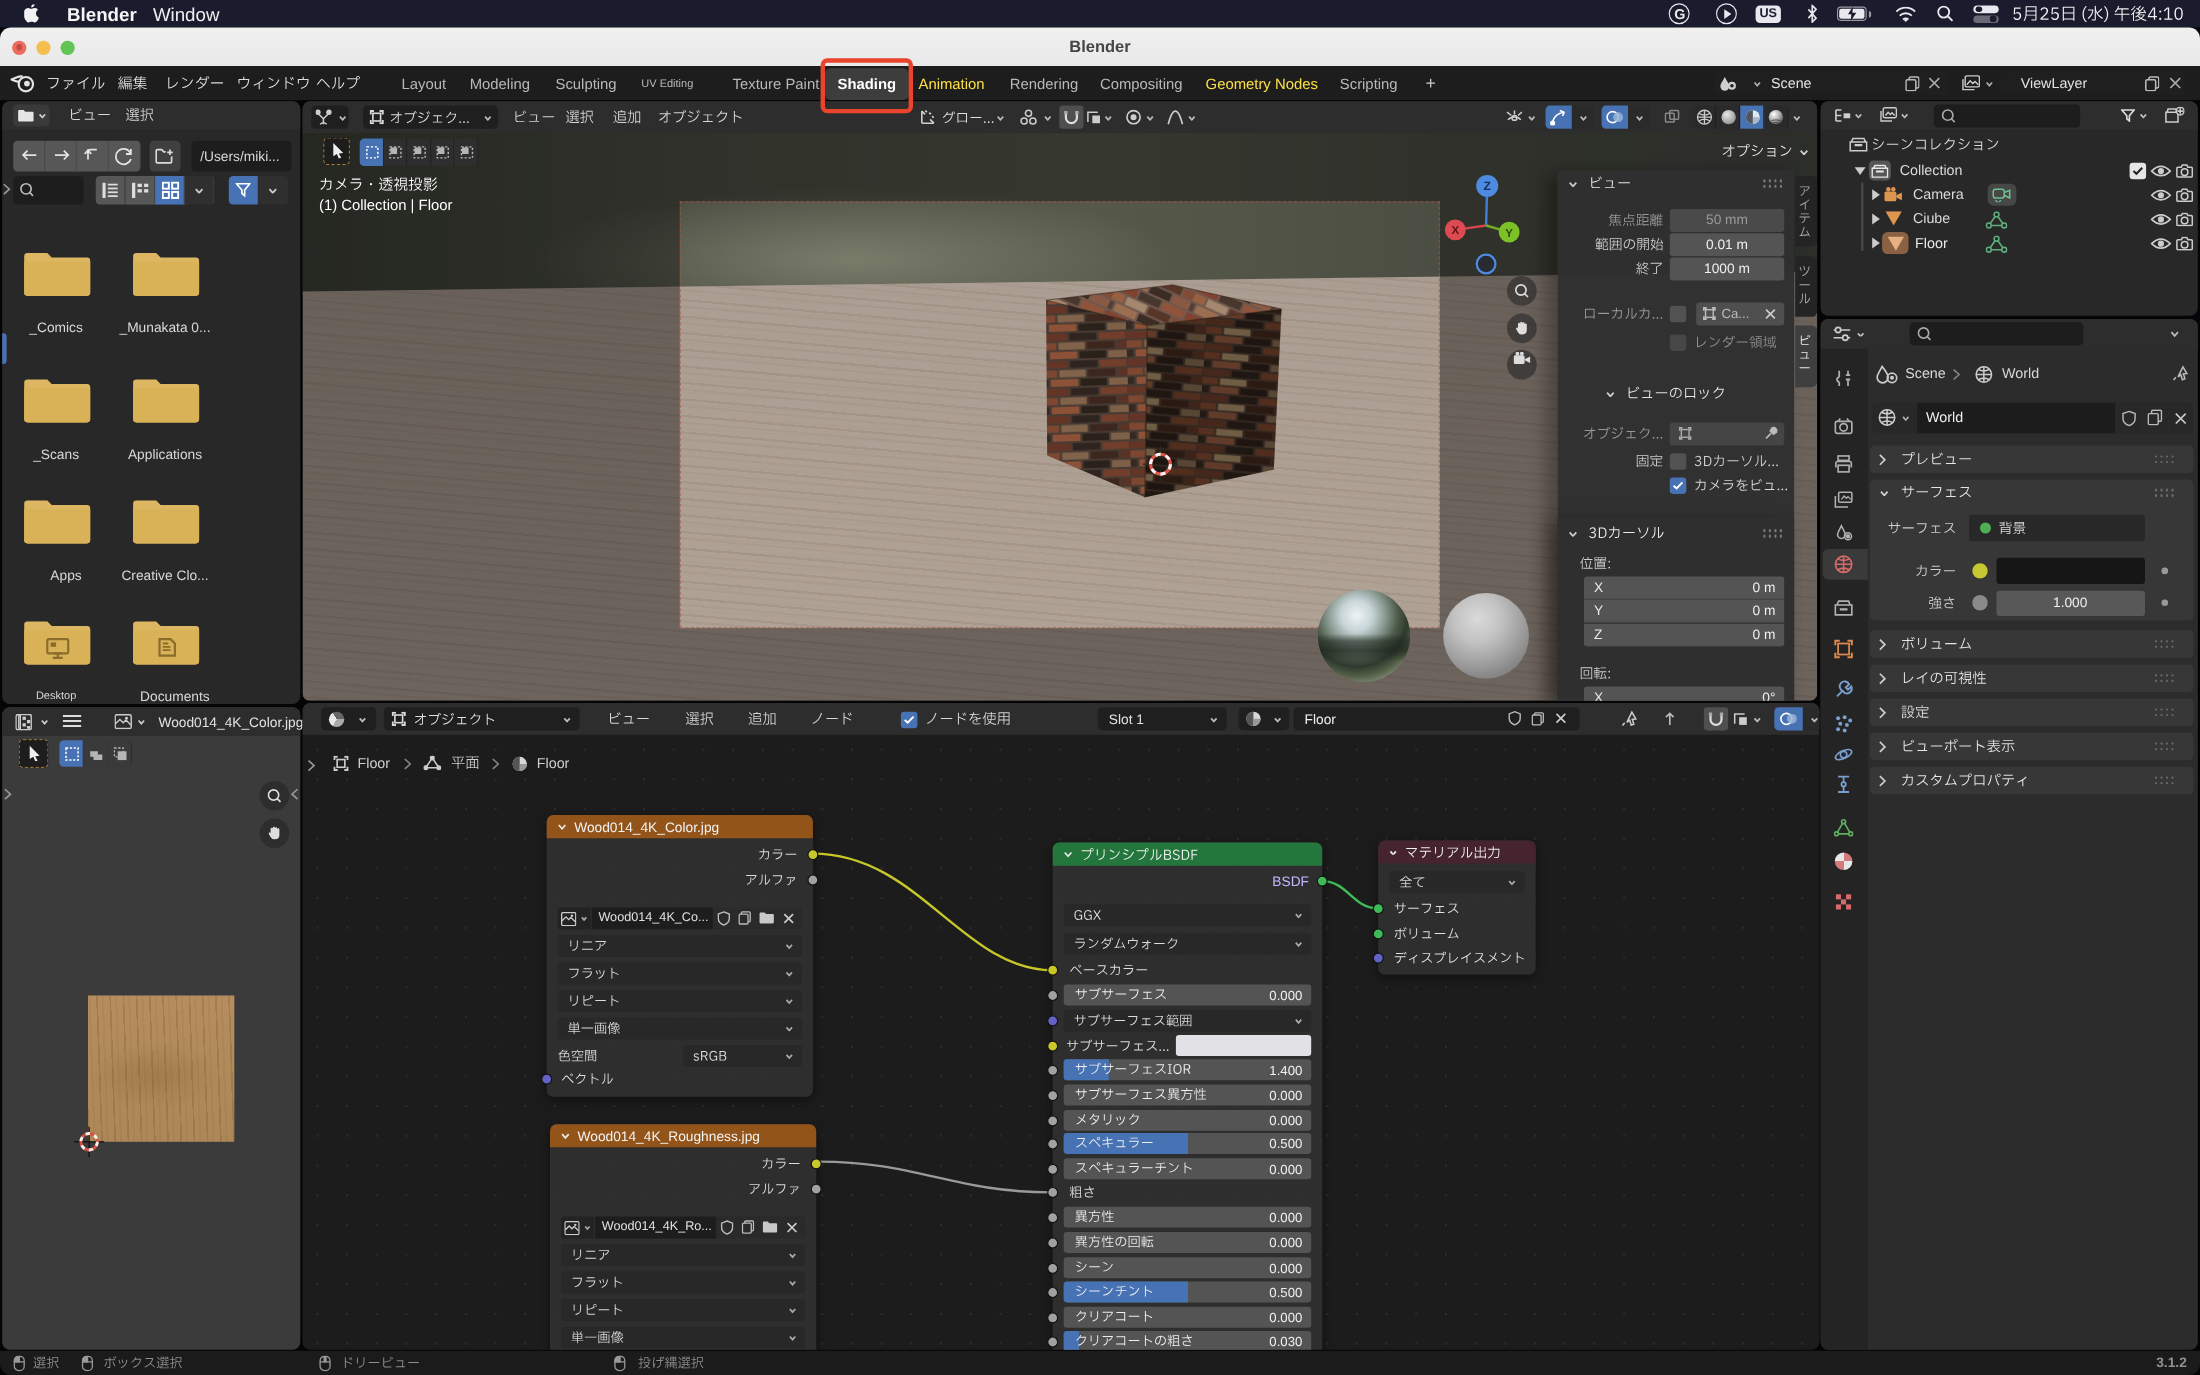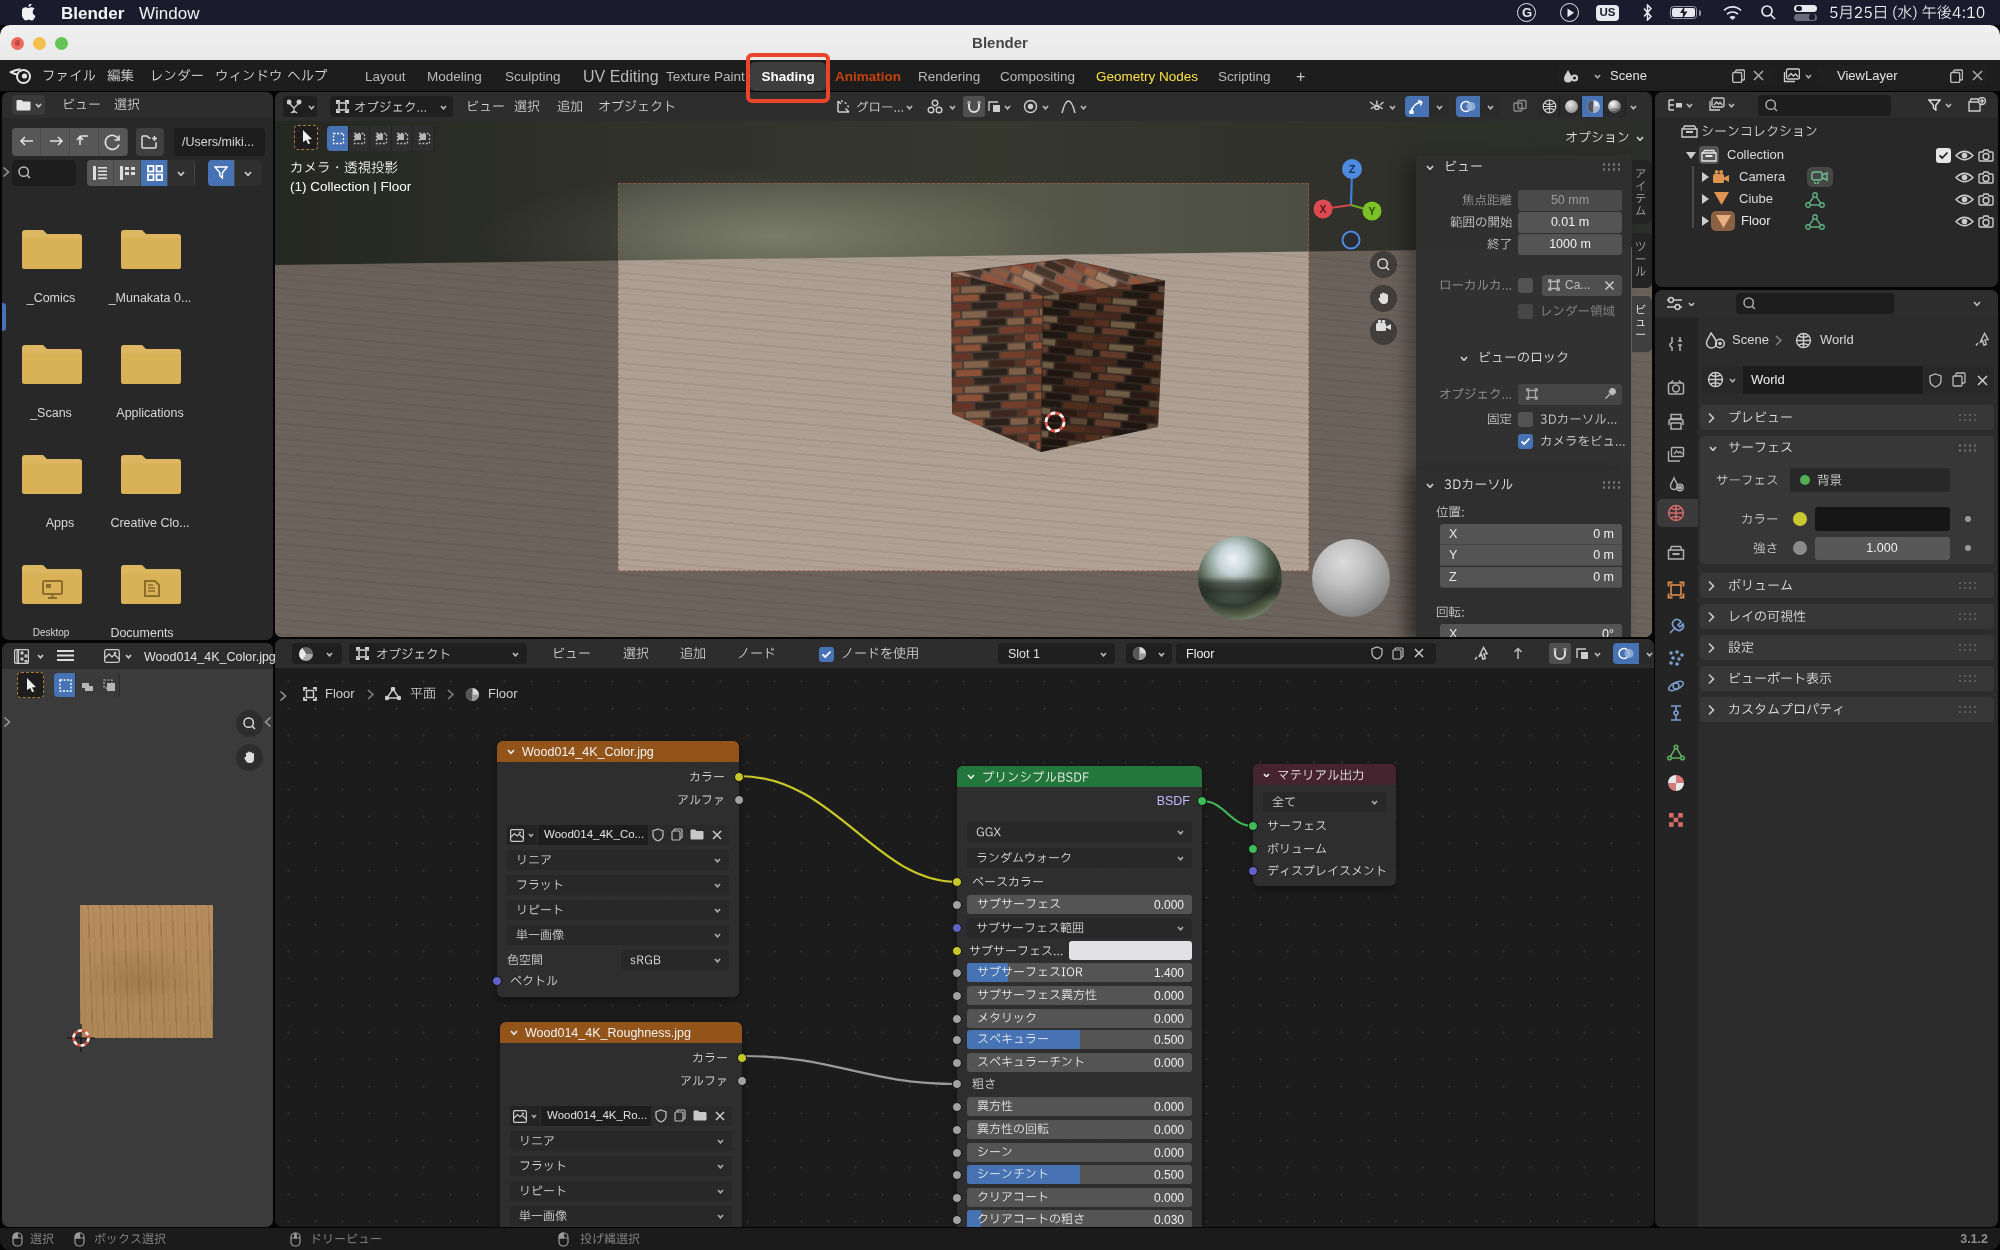--- a/index.html
+++ b/index.html
@@ -253,23 +253,23 @@
 <svg class="abs" style="left:287px;top:69px" width="40.5" height="16.875" fill="#dedede">
     <g transform="translate(0,11.475) scale(0.0135,-0.0135)">
       <use href="#g27" x="0"></use>
       <use href="#g17" x="1000"></use>
       <use href="#g28" x="2000"></use>
     </g>
   </svg>
 <div class="abs" style="left:365px;top:66.875px;font-size:13.5px;color:#b9b9b9;font-weight:400;white-space:nowrap;line-height:20.25px">Layout</div>
 <div class="abs" style="left:427px;top:66.875px;font-size:13.5px;color:#b9b9b9;font-weight:400;white-space:nowrap;line-height:20.25px">Modeling</div>
 <div class="abs" style="left:505px;top:66.875px;font-size:13.5px;color:#b9b9b9;font-weight:400;white-space:nowrap;line-height:20.25px">Sculpting</div>
-<div class="abs" style="left:583px;top:66.875px;font-size:16px;color:#b9b9b9;font-weight:400;white-space:nowrap;line-height:20.25px">UV Editing</div>
+<div class="abs" style="left:583px;top:66.875px;font-size:10px;color:#b9b9b9;font-weight:400;white-space:nowrap;line-height:20.25px">UV Editing</div>
 <div class="abs" style="left:666px;top:66.875px;font-size:13.5px;color:#b9b9b9;font-weight:400;white-space:nowrap;line-height:20.25px">Texture Paint</div>
-<div class="abs" style="left:835px;top:66.875px;font-size:13.5px;color:#c2410c;font-weight:700;white-space:nowrap;line-height:20.25px">Animation</div>
+<div class="abs" style="left:835px;top:66.875px;font-size:13.5px;color:#fde047;font-weight:400;white-space:nowrap;line-height:20.25px">Animation</div>
 <div class="abs" style="left:918px;top:66.875px;font-size:13.5px;color:#b9b9b9;font-weight:400;white-space:nowrap;line-height:20.25px">Rendering</div>
 <div class="abs" style="left:1000px;top:66.875px;font-size:13.5px;color:#b9b9b9;font-weight:400;white-space:nowrap;line-height:20.25px">Compositing</div>
 <div class="abs" style="left:1096px;top:66.875px;font-size:13.5px;color:#fde047;font-weight:400;white-space:nowrap;line-height:20.25px">Geometry Nodes</div>
 <div class="abs" style="left:1218px;top:66.875px;font-size:13.5px;color:#b9b9b9;font-weight:400;white-space:nowrap;line-height:20.25px">Scripting</div>
 <div class="abs" style="left:750px;top:62px;width:76px;height:29px;background:#3d3d3d;border-radius:5px;"></div>
 <div class="abs" style="left:788px;transform:translateX(-50%);top:66.875px;font-size:13.5px;color:#ffffff;font-weight:600;white-space:nowrap;line-height:20.25px">Shading</div>
 <div class="abs" style="left:1296px;top:65px;font-size:16px;color:#c8c8c8;font-weight:400;white-space:nowrap;line-height:24px">+</div>
 <div class="abs" style="left:1558px;top:65px;width:214px;height:21px;background:#1f1f1f;border-radius:4px;"></div>
 <svg class="abs" style="left:1563px;top:69px" width="30" height="14" viewBox="0 0 30 14">
 <path d="M5 1 C3 5 1 7 1 9.5 A4 4 0 0 0 9 9.5 C9 7 7 5 5 1 Z" fill="#cfcfcf"></path>
@@ -434,21 +434,21 @@
     <rect x="25" y="23" width="5" height="4" fill="#8a6d2a"></rect>
     <path d="M28 33 L35 33 M31.5 33 L31.5 36 M27 37 L36 37" stroke="#8a6d2a" stroke-width="2"></path>
   </svg>
 <div class="abs" style="left:51px;transform:translateX(-50%);top:623.625px;font-size:10px;color:#d8d8d8;font-weight:400;white-space:nowrap;line-height:18.75px">Desktop</div>
 <svg class="abs" style="left:120px;top:561px" width="62" height="44" viewBox="0 0 62 44">
 <path d="M1 7 a3 3 0 0 1 3-3 L22 4 L26 8 L58 8 a3 3 0 0 1 3 3 L61 40 a3 3 0 0 1 -3 3 L4 43 a3 3 0 0 1 -3-3 Z" fill="#dcb660"></path>
 <path d="M1 12 L61 12 L61 40 a3 3 0 0 1 -3 3 L4 43 a3 3 0 0 1 -3-3 Z" fill="#d9b258"></path>
     <path d="M25 20 L35 20 L39 24 L39 35 L25 35 Z" fill="none" stroke="#8a6d2a" stroke-width="2"></path>
     <path d="M28 24 L33 24 M28 27 L35 27 M28 30 L35 30" stroke="#8a6d2a" stroke-width="1.6"></path>
   </svg>
-<div class="abs" style="left:142px;transform:translateX(-50%);top:623.625px;font-size:12.5px;color:#d8d8d8;font-weight:400;white-space:nowrap;line-height:18.75px">Documents</div>
+<div class="abs" style="left:159px;transform:translateX(-50%);top:623.625px;font-size:12.5px;color:#d8d8d8;font-weight:400;white-space:nowrap;line-height:18.75px">Documents</div>
 <div class="abs" style="left:2px;top:643px;width:271px;height:584px;background:#3b3b3b;border-radius:7px;"></div>
 <div class="abs" style="left:2px;top:643px;width:271px;height:26px;background:#2d2d2d;border-radius:7px 7px 0 0"></div>
 <div class="abs" style="left:10px;top:646px;width:35px;height:20px;background:#2d2d2d;border-radius:4px;"></div>
 <svg class="abs" style="left:14px;top:648.5px" width="15" height="15" fill="#ccc">
     <rect x="0.5" y="0.5" width="14" height="14" rx="2" fill="none" stroke="#ccc" stroke-width="1.4"></rect>
     <path d="M4.5 1 V14 M4.5 1 Q3 1 3 3 V12 Q3 14 4.5 14" fill="none" stroke="#ccc" stroke-width="1.2"></path>
     <g>
       <rect x="6.5" y="2.5" width="3" height="3"></rect>
       <rect x="10.5" y="5.5" width="3" height="3"></rect>
       <rect x="6.5" y="8.5" width="3" height="3"></rect>

